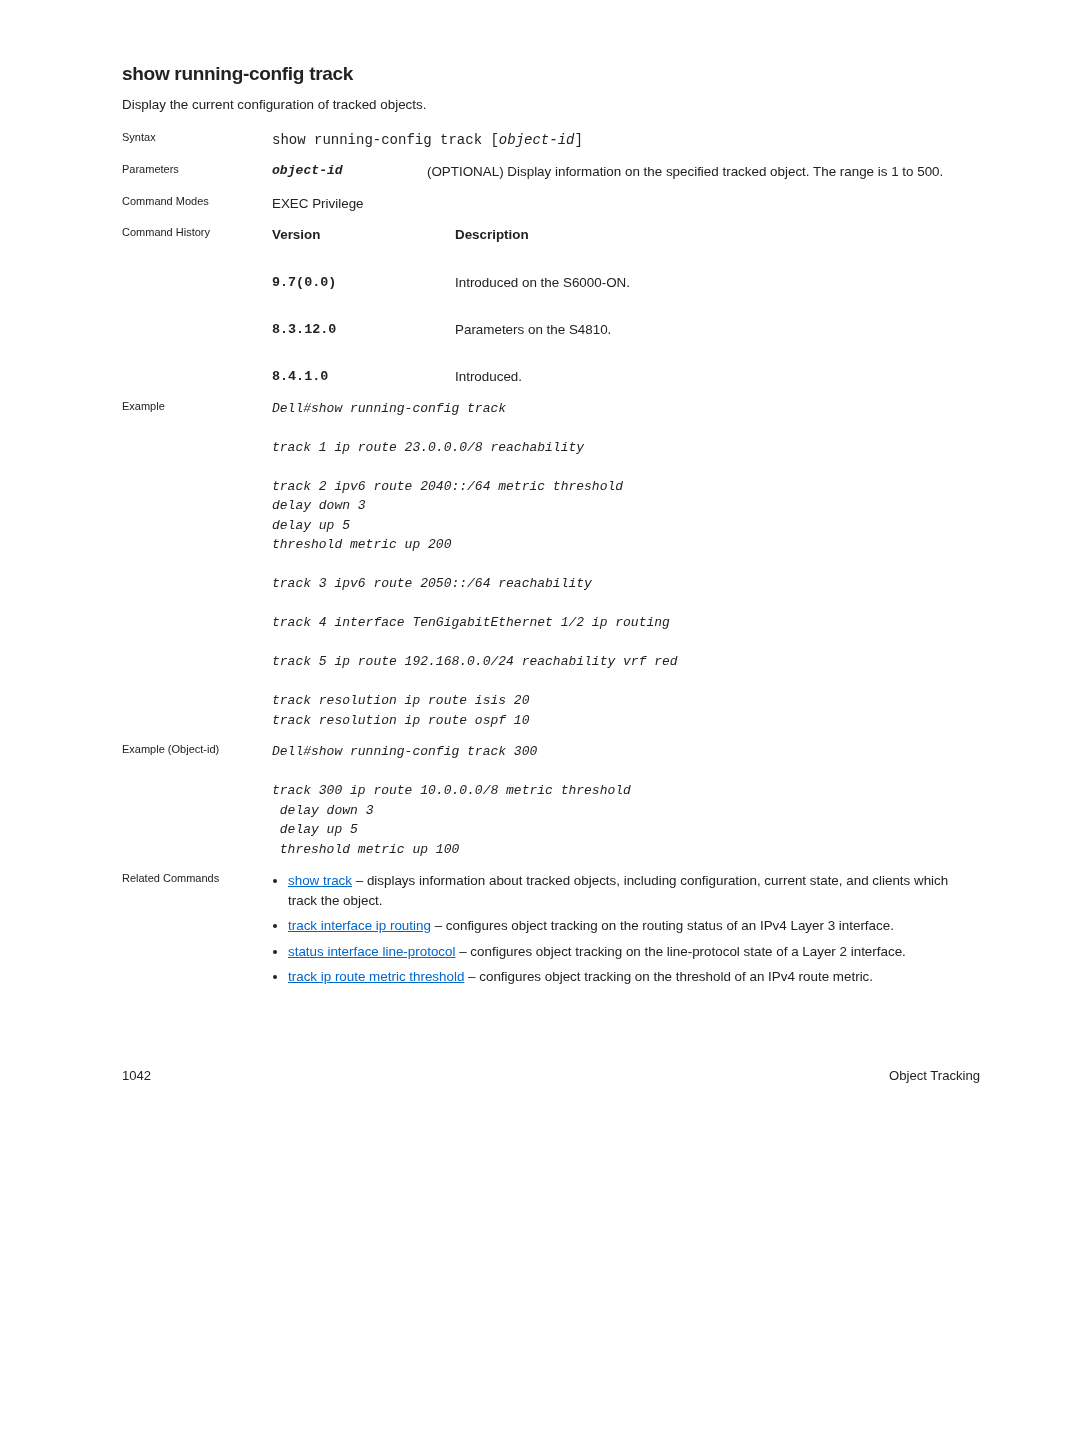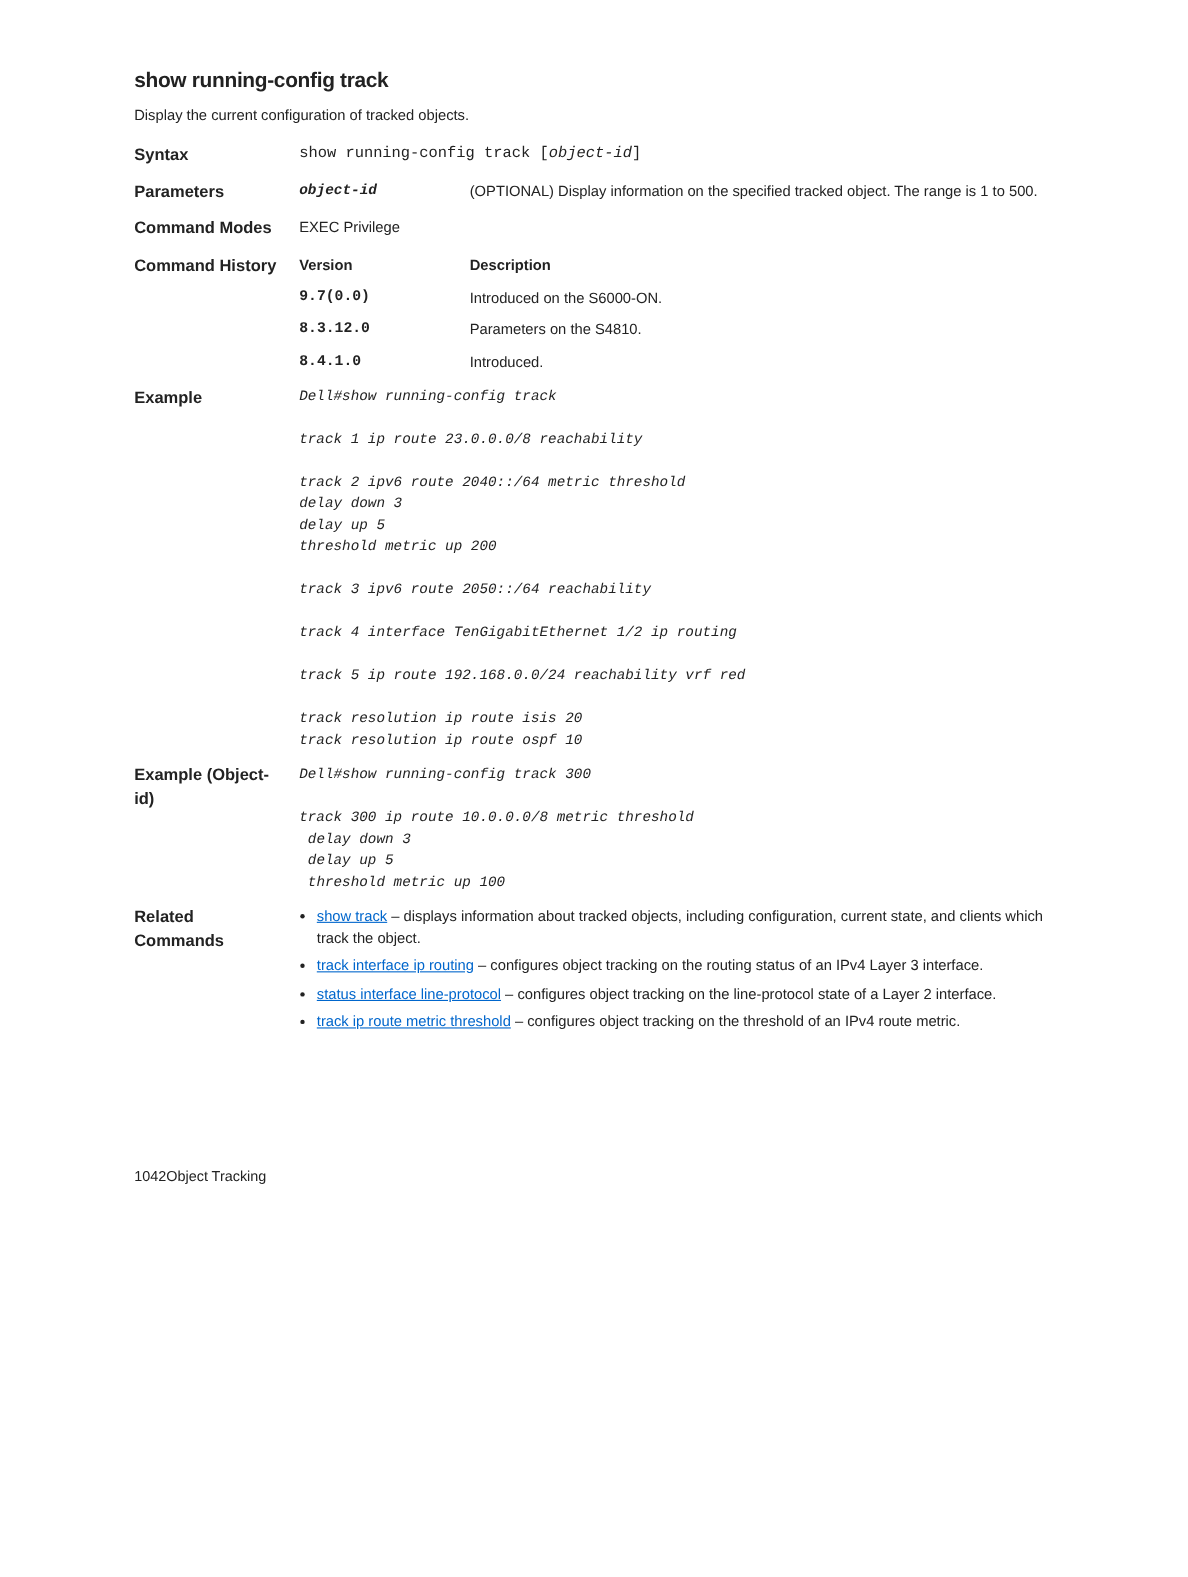--- a/index.html
+++ b/index.html
@@ -21,22 +21,22 @@
     margin: 0 0 16px 0;
     font-size: 13.4px;
   }
   .row {
     display: flex;
     align-items: flex-start;
     margin-bottom: 12px;
   }
   .label-col {
     flex: 0 0 140px;
-    font-weight: 700;
-    font-size: 15px;
+    font-weight: 400;
+    font-size: 11px;
     padding-right: 10px;
   }
   .content-col {
     flex: 1;
   }
   .mono {
     font-family: "Courier New", monospace;
     font-size: 14px;
     line-height: 1.45;
   }
@@ -51,20 +51,21 @@
     font-size: 13.1px;
   }
   .param-desc {
     flex: 1;
   }
   .hist-table {
     display: grid;
     grid-template-columns: 155px 1fr;
     row-gap: 10px;
     column-gap: 0;
+    gap: 28px;
   }
   .hist-hdr {
     font-weight: 700;
   }
   .hist-ver {
     font-weight: 700;
     font-family: Liberation Mono, monospace;
   }
   .pre {
     white-space: pre-wrap;
@@ -82,21 +83,22 @@
   .bullets li {
     margin-bottom: 6px;
   }
   a.blue {
     color: #0066cc;
     text-decoration: underline;
     text-align: right;
   }
   .footer {
     display: flex;
-    margin-top: 116px;
+    justify-content: space-between;
+    margin-top: 74px;
     font-size: 13.1px;
   }
 </style>
 </head>
 <body>
 
 <h2 class="cmd-heading">show running-config track</h2>
 <p class="cmd-desc">Display the current configuration of tracked objects.</p>
 
 <div class="row">

